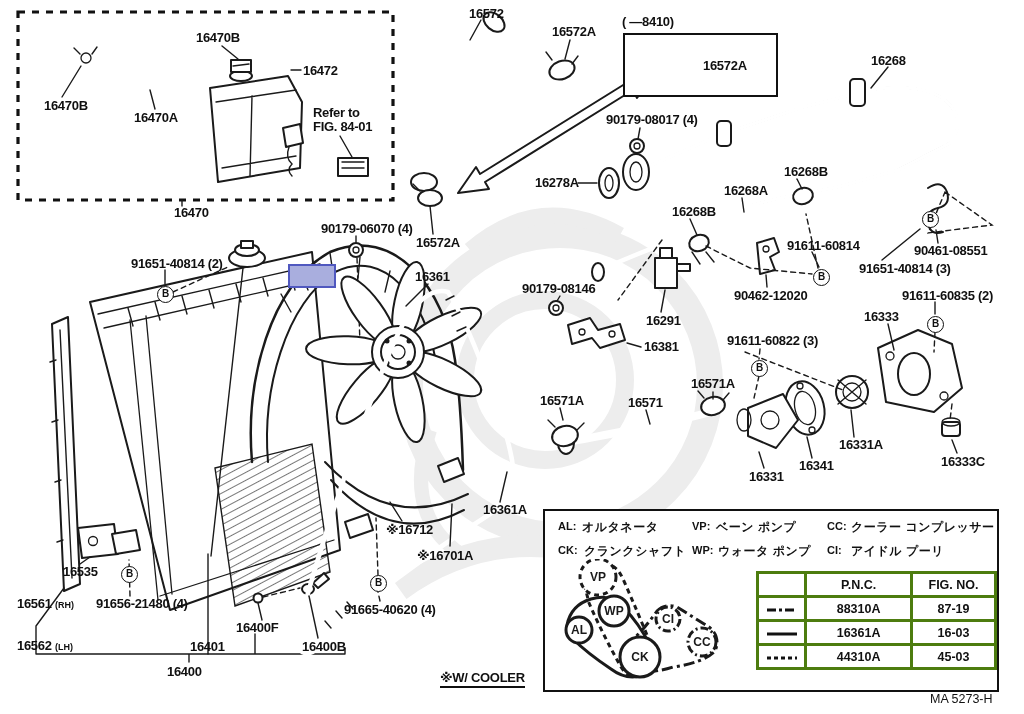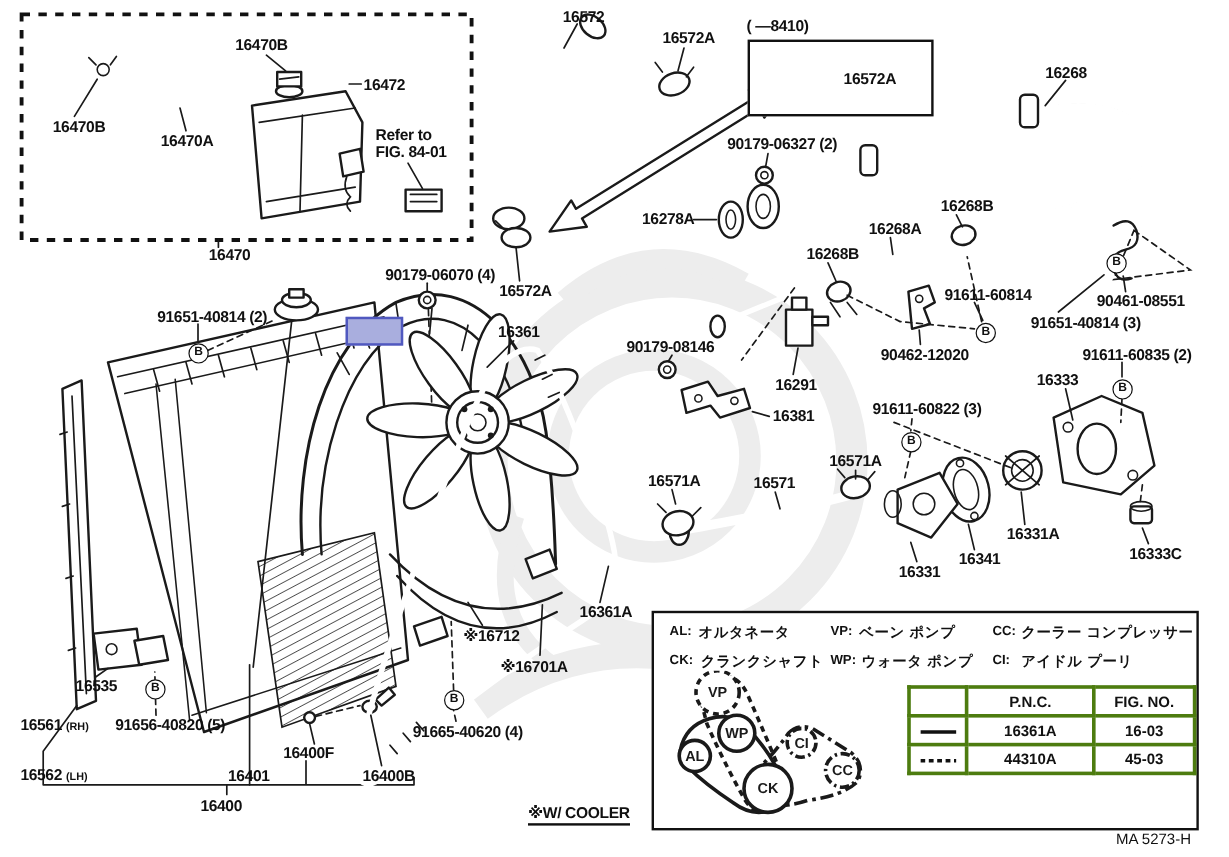--- a/index.html
+++ b/index.html
@@ -312,21 +312,21 @@
   <div class="lbl" style="left:313px;top:106px">Refer to
 FIG. 84-01</div>
   <div class="lbl" style="left:174px;top:206px">16470</div>
   <div class="lbl" style="left:469px;top:7px">16572</div>
   <div class="lbl" style="left:552px;top:25px">16572A</div>
 
   <div class="lbl" style="left:622px;top:15px">(      —8410)</div>
   <div class="optbox"></div>
   <div class="lbl" style="left:703px;top:59px">16572A</div>
 
-  <div class="lbl" style="left:606px;top:113px">90179-06327 (2)</div>
+  <div class="lbl" style="left:606px;top:113px">90179-08017 (4)</div>
   <div class="lbl" style="left:535px;top:176px">16278A</div>
   <div class="lbl" style="left:871px;top:54px">16268</div>
   <div class="lbl" style="left:784px;top:165px">16268B</div>
   <div class="lbl" style="left:724px;top:184px">16268A</div>
   <div class="lbl" style="left:672px;top:205px">16268B</div>
   <div class="lbl" style="left:787px;top:239px">91611-60814</div>
   <div class="lbl" style="left:914px;top:244px">90461-08551</div>
   <div class="lbl" style="left:859px;top:262px">91651-40814 (3)</div>
   <div class="lbl" style="left:734px;top:289px">90462-12020</div>
   <div class="lbl" style="left:902px;top:289px">91611-60835 (2)</div>
@@ -340,21 +340,21 @@
   <div class="lbl" style="left:839px;top:438px">16331A</div>
   <div class="lbl" style="left:799px;top:459px">16341</div>
   <div class="lbl" style="left:749px;top:470px">16331</div>
   <div class="lbl" style="left:941px;top:455px">16333C</div>
   <div class="lbl" style="left:131px;top:257px">91651-40814 (2)</div>
   <div class="lbl" style="left:321px;top:222px">90179-06070 (4)</div>
   <div class="lbl" style="left:416px;top:236px">16572A</div>
   <div class="lbl" style="left:415px;top:270px">16361</div>
   <div class="lbl" style="left:522px;top:282px">90179-08146</div>
   <div class="lbl" style="left:63px;top:565px">16535</div>
-  <div class="lbl" style="left:96px;top:597px">91656-40820 (5)</div>
+  <div class="lbl" style="left:96px;top:597px">91656-21480 (4)</div>
 
   <div class="lbl" style="left:17px;top:597px"><span>16561</span> <span class="sub">(RH)</span></div>
   <div class="lbl" style="left:17px;top:639px"><span>16562</span> <span class="sub">(LH)</span></div>
 
   <div class="lbl" style="left:190px;top:640px">16401</div>
   <div class="lbl" style="left:236px;top:621px">16400F</div>
   <div class="lbl" style="left:302px;top:640px">16400B</div>
   <div class="lbl" style="left:167px;top:665px">16400</div>
   <div class="lbl" style="left:344px;top:603px">91665-40620 (4)</div>
   <div class="lbl" style="left:386px;top:523px">※16712</div>
@@ -409,20 +409,27 @@
 
     <table class="ptable">
       <tbody>
           <tr>
         <th class="c0"></th>
         <th class="c1">P.N.C.</th>
         <th class="c2">FIG. NO.</th>
       </tr>
       <tr>
         <td><svg width="30" height="6">
+                <line x1="0" y1="3" x2="30" y2="3" stroke="#111" stroke-width="3" stroke-dasharray="9 3 3 3"></line>
+              </svg></td>
+        <td>88310A</td>
+        <td>87-19</td>
+      </tr>
+      <tr>
+        <td><svg width="30" height="6">
                 <line x1="0" y1="3" x2="30" y2="3" stroke="#111" stroke-width="3"></line>
               </svg></td>
         <td>16361A</td>
         <td>16-03</td>
       </tr>
       <tr>
         <td><svg width="30" height="6">
                 <line x1="0" y1="3" x2="30" y2="3" stroke="#111" stroke-width="3" stroke-dasharray="4 3"></line>
               </svg></td>
         <td>44310A</td>

